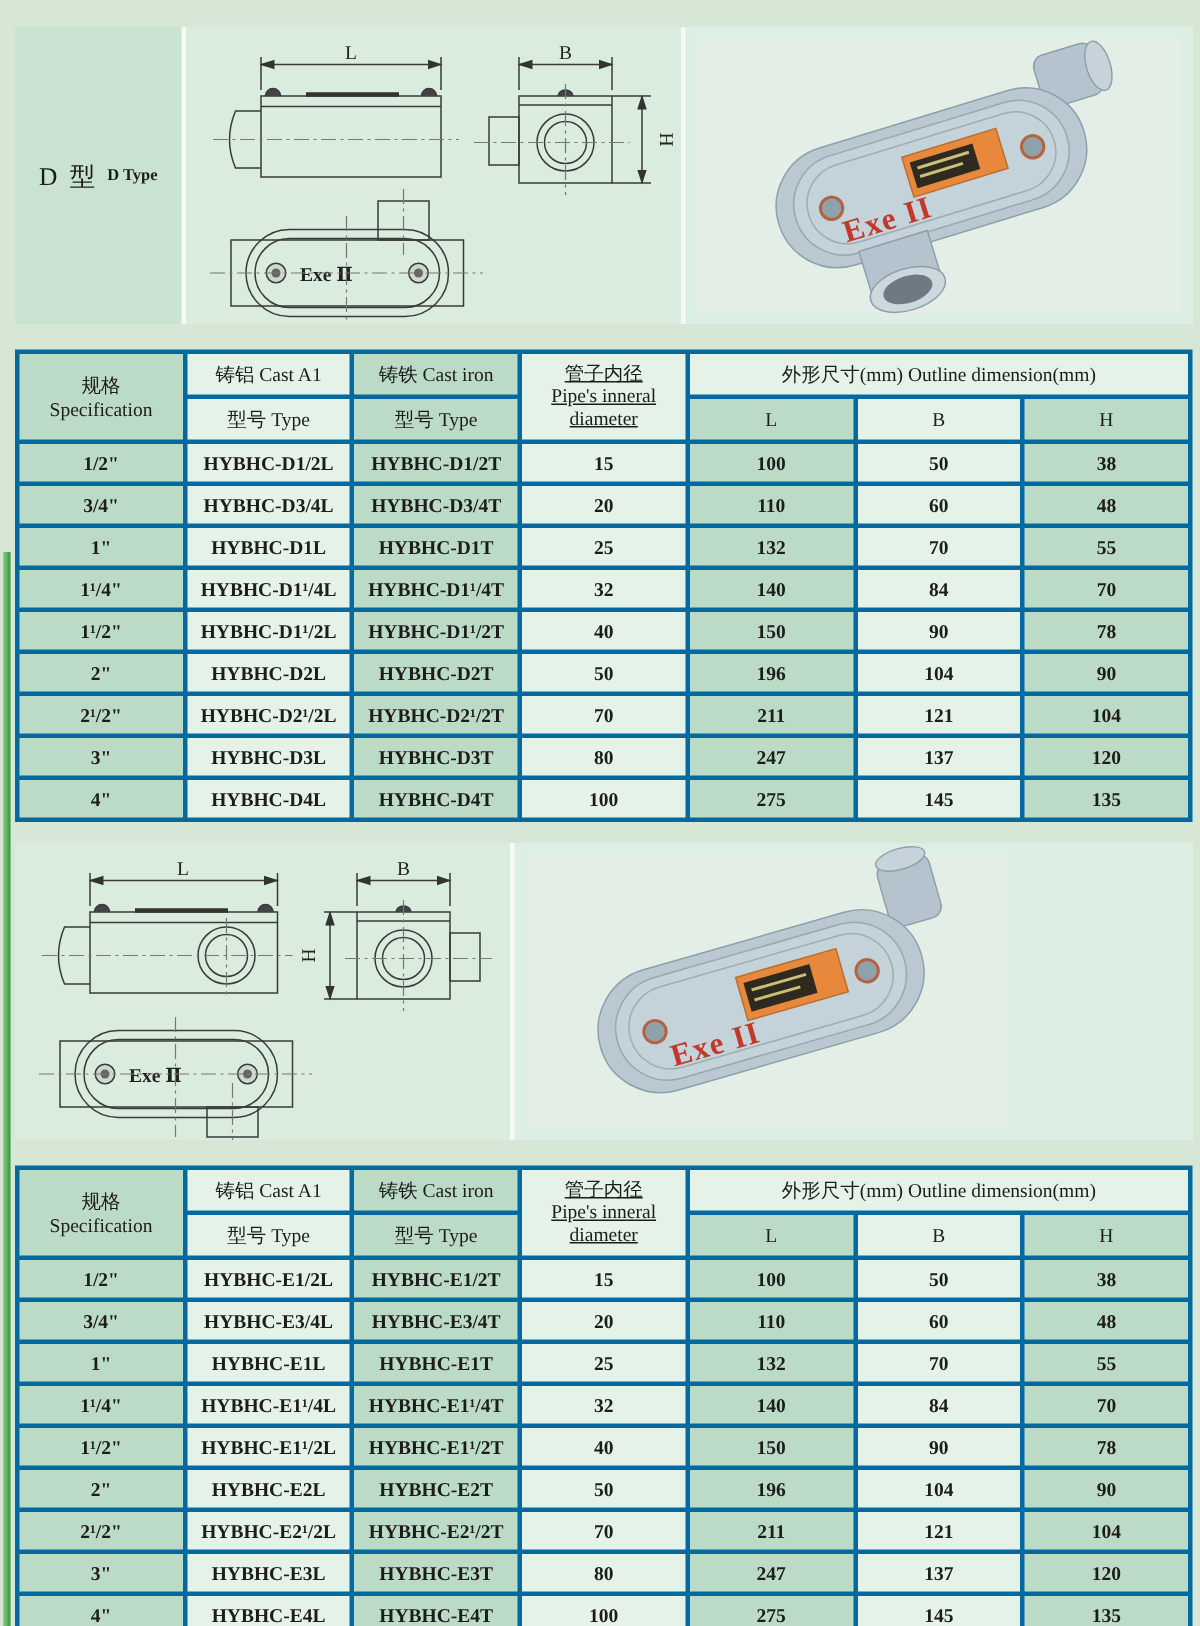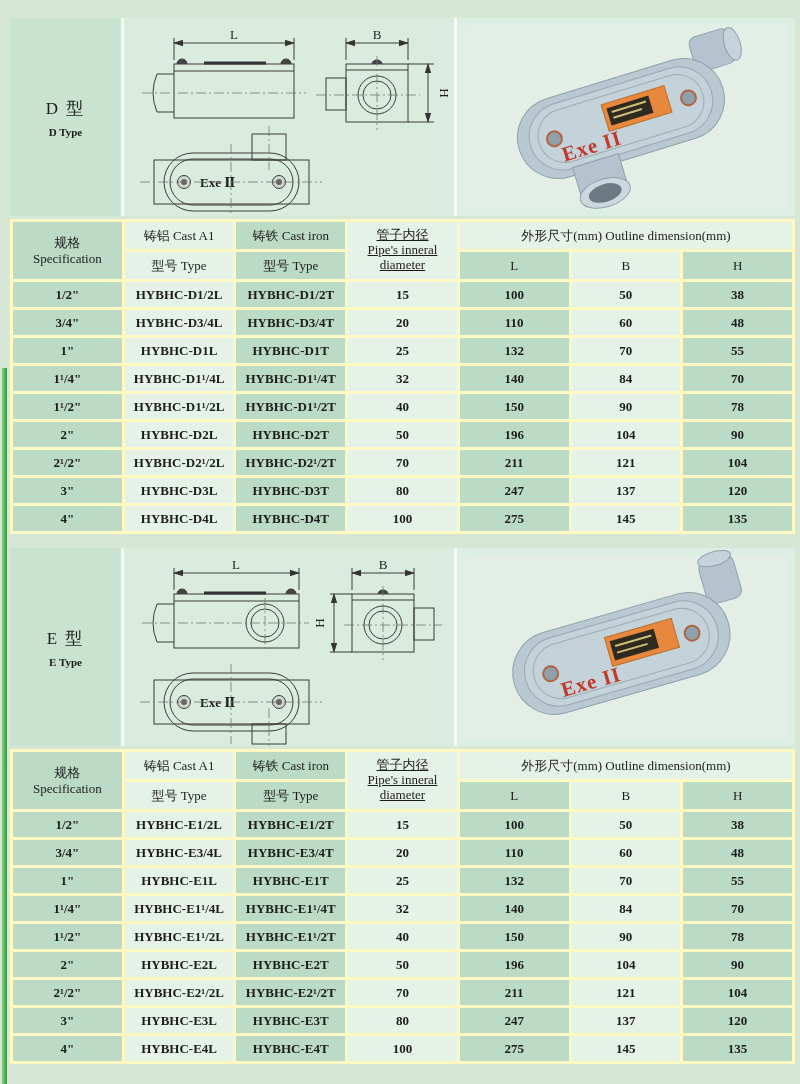--- a/index.html
+++ b/index.html
@@ -5,29 +5,29 @@
   html,body{margin:0;padding:0;}
   body{font-family:"Liberation Serif","DejaVu Serif",serif;color:#1c1c1c;}
   #page{position:relative;width:800px;height:1084px;background:#d7e7d5;overflow:hidden;}
   #stripe{position:absolute;left:2px;top:368px;width:5px;height:716px;
           background:linear-gradient(to right,#8fcf8a,#2f9638);}
   .content{position:absolute;left:10px;top:0;width:785px;}
   .pad-top{height:18px;}
   .sect-gap{height:14px;}
 
   .section-top{display:flex;gap:3px;height:198px;background:#f6faf6;}
-  .label-cell{width:111px;background:#c9e3d0;display:flex;flex-direction:column;
+  .label-cell{width:111px;background:#c9e3d0;display:flex;
               align-items:center;justify-content:center;gap:6px;}
   .label-cell .cn{font-size:17px;letter-spacing:2px;}
   .label-cell .en{font-size:11px;font-weight:bold;}
   .drawing-panel{width:330px;background:#d9ecdd;}
   .photo-panel{flex:1;background:#dcefe4;}
 
   table.spec{width:785px;border-collapse:separate;border-spacing:3px;
-             table-layout:fixed;background:#fef9c3;margin-top:3px;}
+             table-layout:fixed;background:#0369a1;margin-top:17px;}
   table.spec th,table.spec td{padding:0;text-align:center;vertical-align:middle;
              font-weight:bold;font-size:13px;overflow:hidden;}
   table.spec th{height:27px;font-weight:normal;}
   table.spec td{height:25px;}
   th.cm{background:#bcdbc6;}
   th.cl{background:#e5f2e8;}
   td:nth-child(odd){background:#bcdbc6;}
   td:nth-child(even){background:#e5f2e8;}
   .hdr2{line-height:1.2;}
   .pipe-h{font-size:12px;line-height:1.15;text-decoration:underline;}
@@ -239,24 +239,20 @@
             <td>275</td>
             <td>145</td>
             <td>135</td>
           </tr>
         </tbody>
     </table>
 
     <div class="sect-gap"></div>
 
     <div class="section-top">
-      <div class="label-cell">
-        <span class="cn">E 型</span>
-        <span class="en">E Type</span>
-      </div>
       <div class="drawing-panel">
         <svg viewBox="0 0 330 198" width="330" height="198">
 
           <g stroke="#3a3a3a" stroke-width="1" fill="none">
             <line x1="50" y1="42" x2="50" y2="20"></line>
               <line x1="175" y1="42" x2="175" y2="20"></line>
             <line x1="50" y1="25" x2="175" y2="25" marker-start="url(#arr)" marker-end="url(#arr)"></line>
             <path d="M50 56 H33 Q25 75 33 94 H50"></path>
             <rect x="50" y="46" width="125" height="54"></rect>
             <line x1="50" y1="53" x2="175" y2="53"></line>

